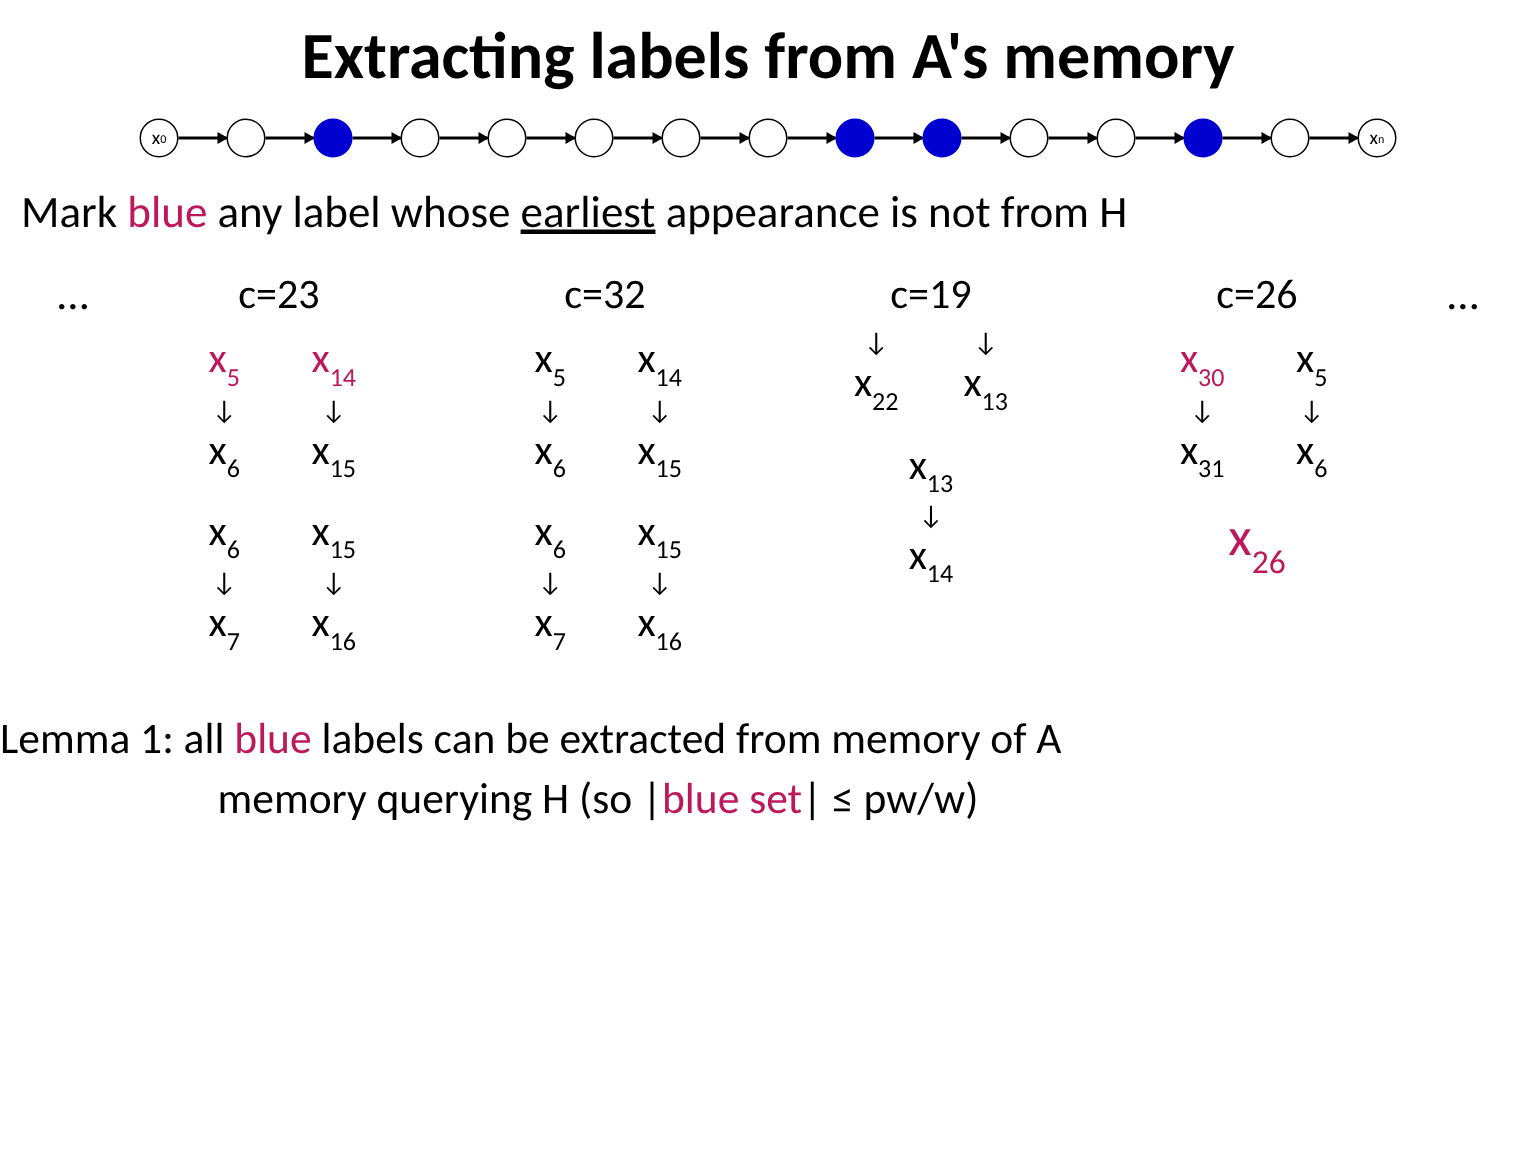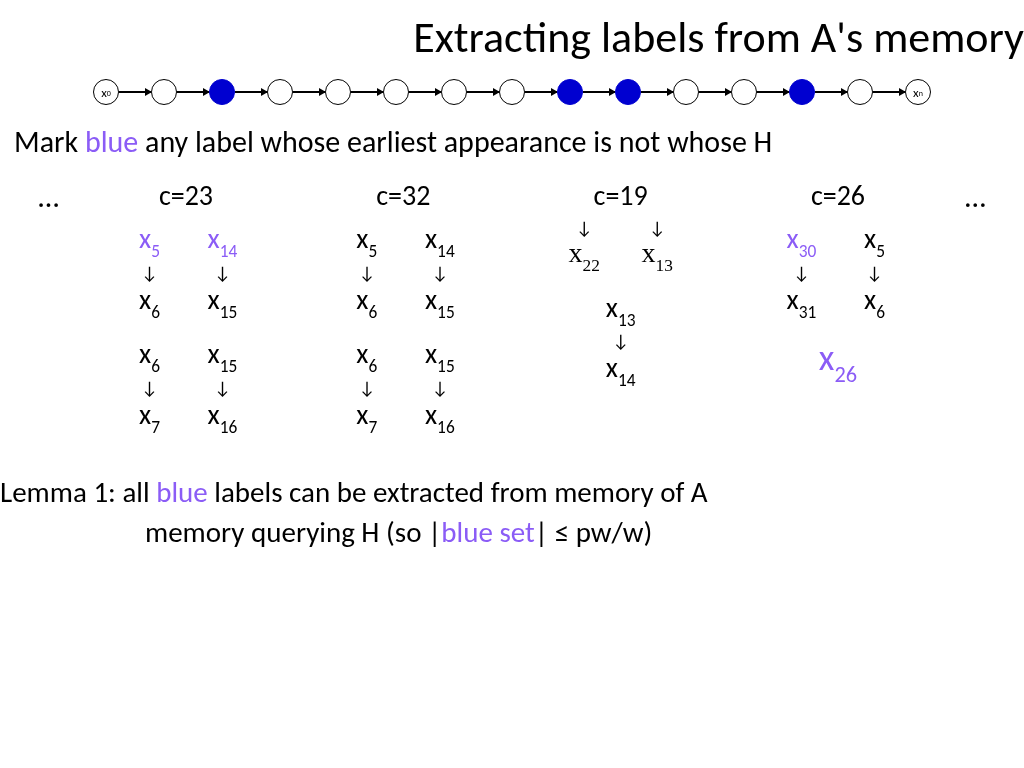--- a/index.html
+++ b/index.html
@@ -6,24 +6,24 @@
     margin: 0;
     padding: 0;
     width: 1024px;
     height: 768px;
     background: #fff;
     font-family: Calibri, Arial, sans-serif;
     color: #000;
     position: relative;
   }
   .title {
-    text-align: right;
+    text-align: center;
     font-size: 44px;
     padding-top: 10px;
-    font-weight: 400;
+    font-weight: 700;
   }
   .chain {
     display: flex;
     align-items: center;
     justify-content: center;
     margin-top: 15px;
   }
   .node {
     width: 26px;
     height: 26px;
@@ -55,22 +55,22 @@
     border-left: 7px solid #000;
     border-top: 4px solid transparent;
     border-bottom: 4px solid transparent;
   }
   .sub {
     font-size: 0.62em;
     vertical-align: sub;
     position: relative;
     top: 0.15em;
   }
-  .blue-text { color: #8b5cf6; }
-  .underline { }
+  .blue-text { color: #be185d; }
+  .underline { text-decoration: underline; }
   .mark-line {
     font-size: 30px;
     text-align: left;
     margin: 18px 0 0 14px;
   }
   .columns-row {
     display: flex;
     justify-content: space-around;
     margin-top: 18px;
     padding: 0 20px;
@@ -157,21 +157,21 @@
     <div class="node"></div>
     <div class="arrow"></div>
     <div class="node blue"></div>
     <div class="arrow"></div>
     <div class="node"></div>
     <div class="arrow"></div>
     <div class="node">x<span class="sub">n</span></div>
   </div>
 
 <div class="mark-line">
-  <span>Mark </span><span class="blue-text">blue</span><span> any label whose </span><span class="underline">earliest</span><span> appearance is not whose H</span>
+  <span>Mark </span><span class="blue-text">blue</span><span> any label whose </span><span class="underline">earliest</span><span> appearance is not from H</span>
 </div>
 
 <div class="columns-row">
   <div class="ellipsis-col">…</div>
   <div class="col" id="col0">
       <div class="col-header">c=23</div>
       <div class="pair-row">
         <div class="term"><span class="blue-text">x<span class="sub">5</span></span></div>
         <div class="term"><span class="blue-text">x<span class="sub">14</span></span></div>
       </div>
@@ -222,21 +222,21 @@
         <div class="term"><span class="">x<span class="sub">7</span></span></div>
         <div class="term"><span class="">x<span class="sub">16</span></span></div>
       </div>
     </div>
   <div class="col" id="col2">
       <div class="col-header">c=19</div>
       <div class="darrow-row">
         <div class="darrow">↓</div>
         <div class="darrow">↓</div>
       </div>
-      <div class="pair-row" style="margin-bottom:16px;font-family:Liberation Serif, serif;">
+      <div class="pair-row" style="margin-bottom:16px;">
         <div class="term"><span class="">x<span class="sub">22</span></span></div>
         <div class="term"><span class="">x<span class="sub">13</span></span></div>
       </div>
       <div class="pair-row">
         <div class="term"><span class="">x<span class="sub">13</span></span></div>
       </div>
       <div class="darrow-row">
         <div class="darrow">↓</div>
       </div>
       <div class="pair-row" style="margin-bottom:16px;">

